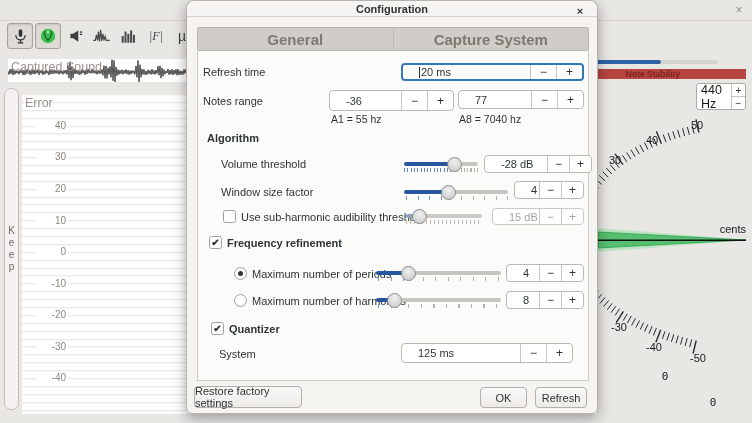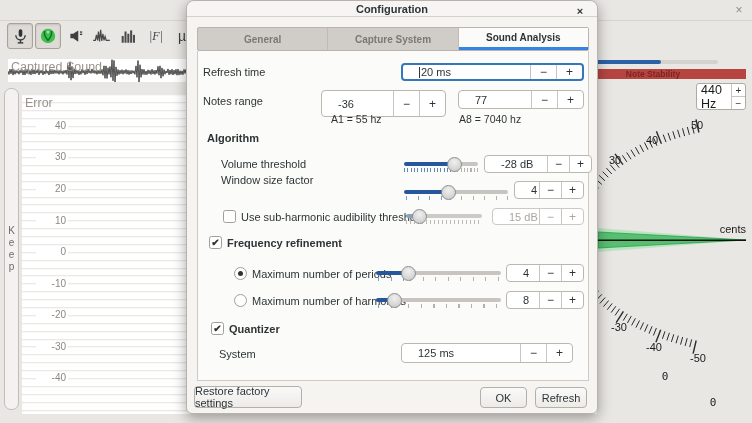--- a/index.html
+++ b/index.html
@@ -49,21 +49,21 @@
   .dialog { left:186px; top:0; width:412px; height:414px; background:#f5f4f1; border:1px solid #b7b2ac;
     border-radius:8px 8px 6px 6px; box-shadow: 0 4px 14px rgba(0,0,0,.35); z-index:10; }
   .titlebar { position:absolute; left:0; top:0; width:100%; height:16px; background:#f6f5f3;
     border-bottom:1px solid #d5d1cb; border-radius:8px 8px 0 0;
     display:flex; align-items:center; justify-content:center; }
   .titlebar .title { font-size:11px; font-weight:bold; color:#2e3436; }
   .dlg-close { position:absolute; right:10px; top:3px; width:14px; height:14px; display:flex; align-items:center;
     justify-content:center; font-size:11px; font-weight:bold; color:#333; }
   .tabbar { position:absolute; left:10px; top:26px; width:392px; height:24px; display:flex;
     background:#d0ccc7; border:1px solid #b9b4ae; border-radius:2px; }
-  .tab { flex:1; display:flex; align-items:center; justify-content:center; font-size:10px; font-weight:bold;
+  .tab { flex:1; display:flex; align-items:center; justify-content:center; font-size:15px; font-weight:bold;
     color:#7d7872; border-right:1px solid #c0bbb5; }
   .tab:last-child { border-right:none; }
   .tab.active { background:#fbfbfa; color:#2e3436; border-bottom:3px solid #3584e4; }
   .frame { position:absolute; left:10px; top:50px; width:392px; height:330px; background:#fbfbfa;
     border:1px solid #cfcac4; border-top:none; }
   .dlabel { position:absolute; font-size:11px; color:#2e3436; display:flex; align-items:center; height:14px; }
   .dlabel.bold { font-weight:bold; }
   .hint { position:absolute; font-size:10.5px; color:#2e3436; }
 
   .spin { position:absolute; display:flex; align-items:stretch; background:#fff; border:1px solid #bcb7b1;
@@ -255,37 +255,36 @@
 
   <div class="abs dialog">
     <div class="titlebar">
       <span class="title">Configuration</span>
     </div>
     <div class="dlg-close">×</div>
 
     <div class="tabbar">
       <div class="tab">General</div>
       <div class="tab">Capture System</div>
-      <div class="tab active">Sound Analysis</div>
     </div>
 
     <div class="frame"></div>
 
     <div class="dlabel" style="left:16px;top:64px">Refresh time</div>
     <div class="spin focused" style="left:214px;top:62px;width:183px;height:18px">
       <div class="val">
         <span class="caret"></span>
         <span>20 ms</span>
       </div>
       <div class="seg">−</div>
       <div class="seg">+</div>
     </div>
 
     <div class="dlabel" style="left:16px;top:93px">Notes range</div>
-    <div class="spin" style="left:134px;top:89px;width:125px;height:27px">
+    <div class="spin" style="left:142px;top:89px;width:125px;height:21px">
       <div class="val">-36</div>
       <div class="seg">−</div>
       <div class="seg">+</div>
     </div>
     <div class="spin" style="left:271px;top:89px;width:126px;height:19px">
       <div class="val">77</div>
       <div class="seg">−</div>
       <div class="seg">+</div>
     </div>
     <div class="hint" style="left:144px;top:112px">A1 = 55 hz</div>
@@ -297,21 +296,21 @@
     <div class="track" style="left:217px;top:161px;width:74px;background:linear-gradient(90deg,#26569b 0 50px,#c8c4c0 50px)"></div>
     <div class="ticks" style="left:217px;top:167px;width:50px;background:repeating-linear-gradient(90deg,#5c87b8 0 1px,transparent 1px 3.3px)"></div>
     <div class="ticks" style="left:267px;top:167px;width:24px;background:repeating-linear-gradient(90deg,#b5b0aa 0 1px,transparent 1px 3.3px)"></div>
     <div class="handle" style="left:259.5px;top:155.5px"></div>
     <div class="spin" style="left:297px;top:154px;width:108px;height:18px">
       <div class="val">-28 dB</div>
       <div class="seg w22">−</div>
       <div class="seg w22">+</div>
     </div>
 
-    <div class="dlabel" style="left:34px;top:172px">Window size factor</div>
+    <div class="dlabel" style="left:34px;top:184px">Window size factor</div>
     <div class="track" style="left:217px;top:189px;width:104px;background:linear-gradient(90deg,#26569b 0 44px,#c8c4c0 44px)"></div>
     <div class="ticks" style="left:219px;top:195px;width:44px;background:repeating-linear-gradient(90deg,#7aa0c8 0 1px,transparent 1px 11.5px)"></div>
     <div class="ticks" style="left:263px;top:195px;width:58px;background:repeating-linear-gradient(90deg,#b5b0aa 0 1px,transparent 1px 11.5px)"></div>
     <div class="handle" style="left:253.5px;top:183.5px"></div>
     <div class="spin" style="left:327px;top:180px;width:70px;height:18px">
       <div class="val">4</div>
       <div class="seg w22">−</div>
       <div class="seg w22">+</div>
     </div>
 

